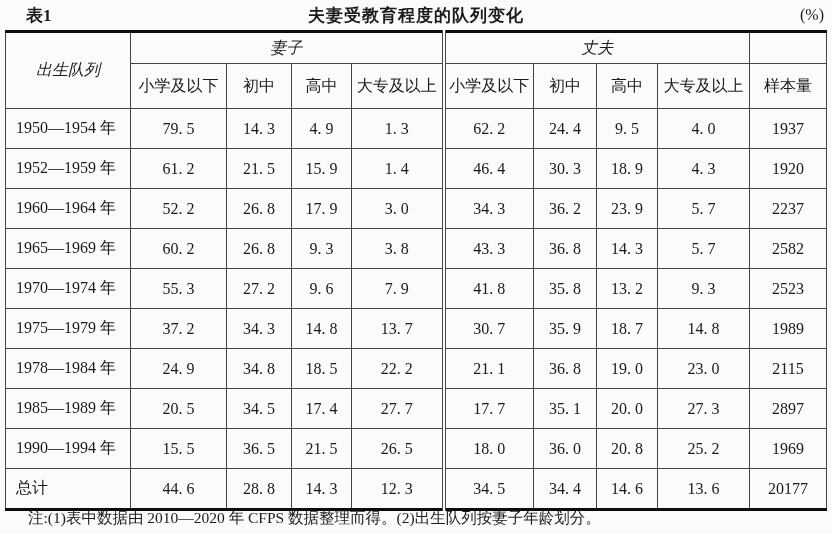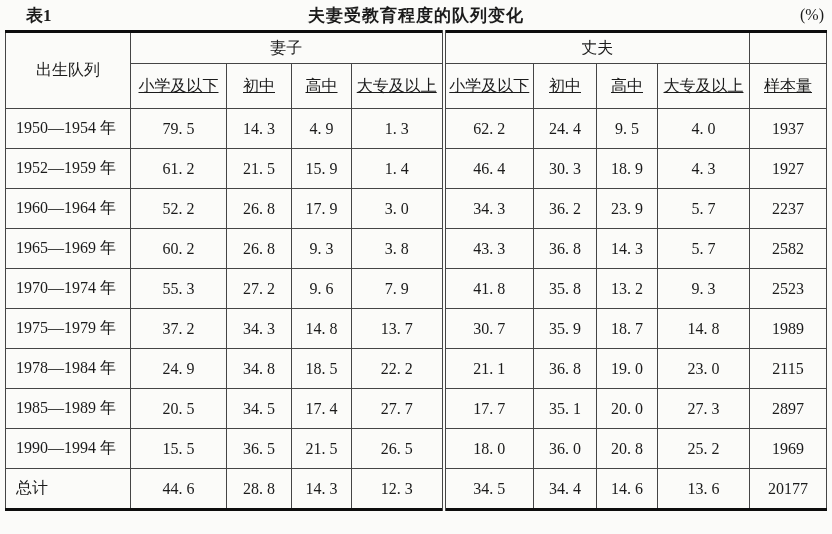--- a/index.html
+++ b/index.html
@@ -49,22 +49,22 @@
   .edu-table th, .edu-table td {
     border: 1px solid #454545;
     padding: 0;
     font-weight: 400;
     font-size: 16px;
     text-align: center;
     vertical-align: middle;
     white-space: nowrap;
     overflow: hidden;
   }
-  .edu-table thead tr.group-row th { height: 30px; }
-  .edu-table thead tr.sub-row th { height: 44px; text-decoration: underline; }
+  .edu-table thead tr.group-row th { height: 30px; font-style: italic; }
+  .edu-table thead tr.sub-row th { height: 44px; }
   .edu-table tbody td { height: 39px; }
   .edu-table td.cohort { text-align: left; padding-left: 10px; font-family: Liberation Serif, serif; }
   .edu-table .group-start { border-left: 4px double #454545; }
 
   
   .footnote {
     position: absolute; top: 507px; left: 28px; right: 8px;
     font-size: 15.5px;
     line-height: 22px;
   }
@@ -128,21 +128,21 @@
         <tr>
           <td class="cohort">1952—1959 年</td>
           <td>61. 2</td>
           <td>21. 5</td>
           <td>15. 9</td>
           <td>1. 4</td>
           <td class="group-start">46. 4</td>
           <td>30. 3</td>
           <td>18. 9</td>
           <td>4. 3</td>
-          <td>1927</td>
+          <td>1920</td>
         </tr>
         <tr>
           <td class="cohort">1960—1964 年</td>
           <td>52. 2</td>
           <td>26. 8</td>
           <td>17. 9</td>
           <td>3. 0</td>
           <td class="group-start">34. 3</td>
           <td>36. 2</td>
           <td>23. 9</td>
@@ -229,14 +229,15 @@
           <td>12. 3</td>
           <td class="group-start">34. 5</td>
           <td>34. 4</td>
           <td>14. 6</td>
           <td>13. 6</td>
           <td>20177</td>
         </tr>
       </tbody>
   </table>
 
+  <div class="footnote">注:(1)表中数据由 2010—2020 年 CFPS 数据整理而得。(2)出生队列按妻子年龄划分。</div>
 
 </div>
 
 </body></html>

